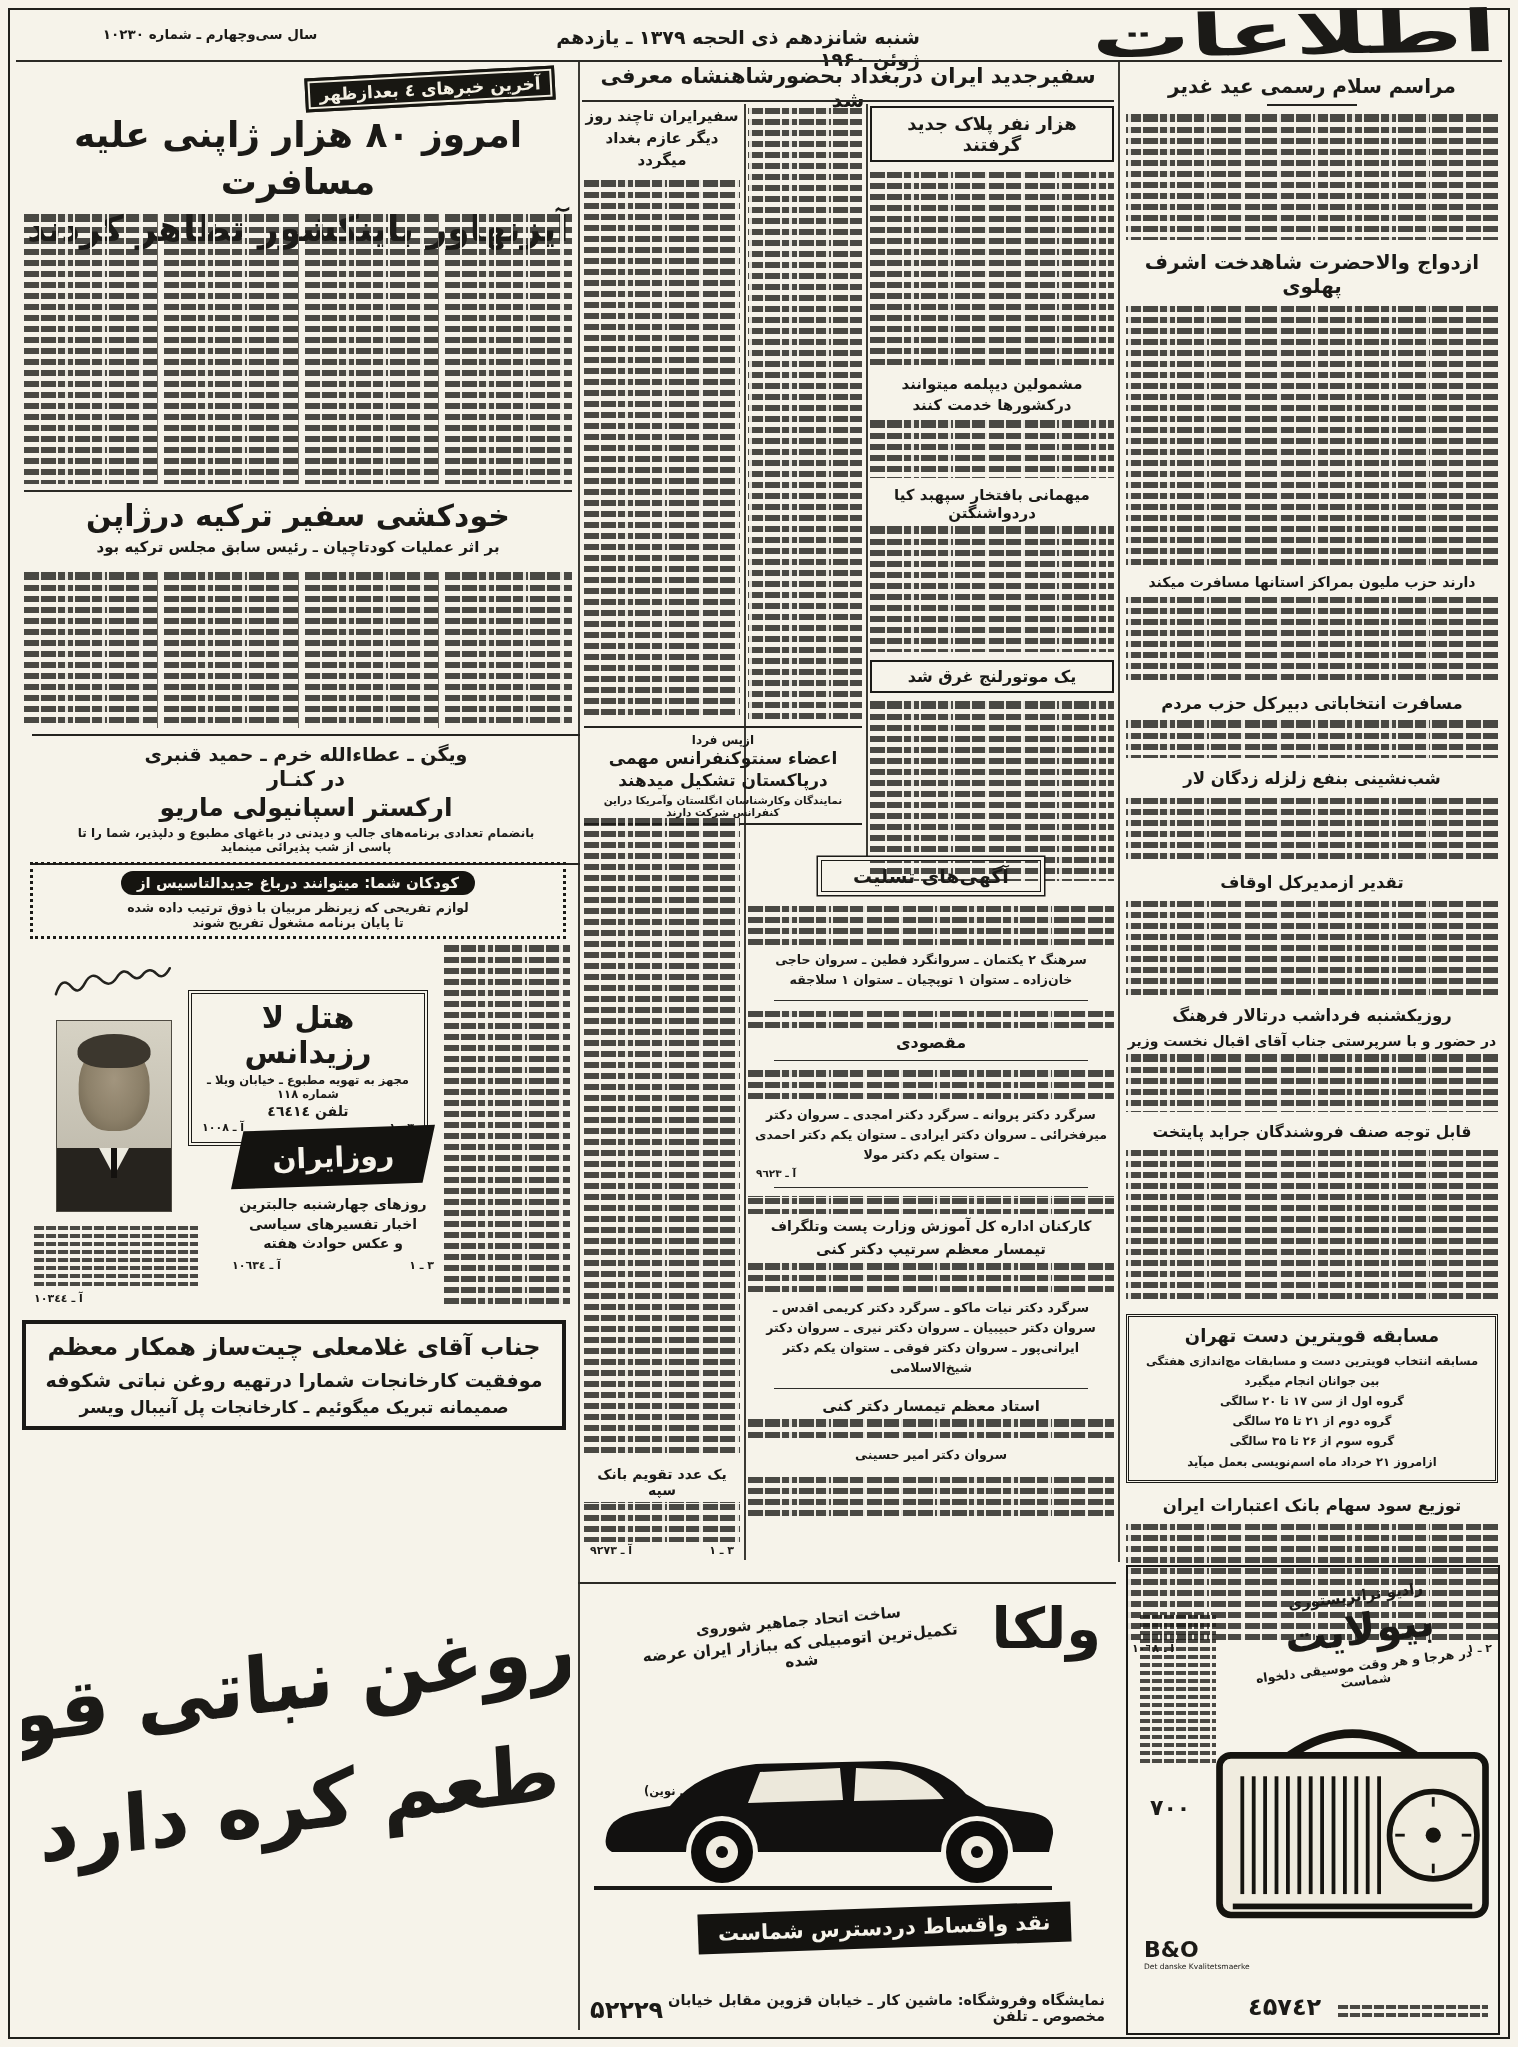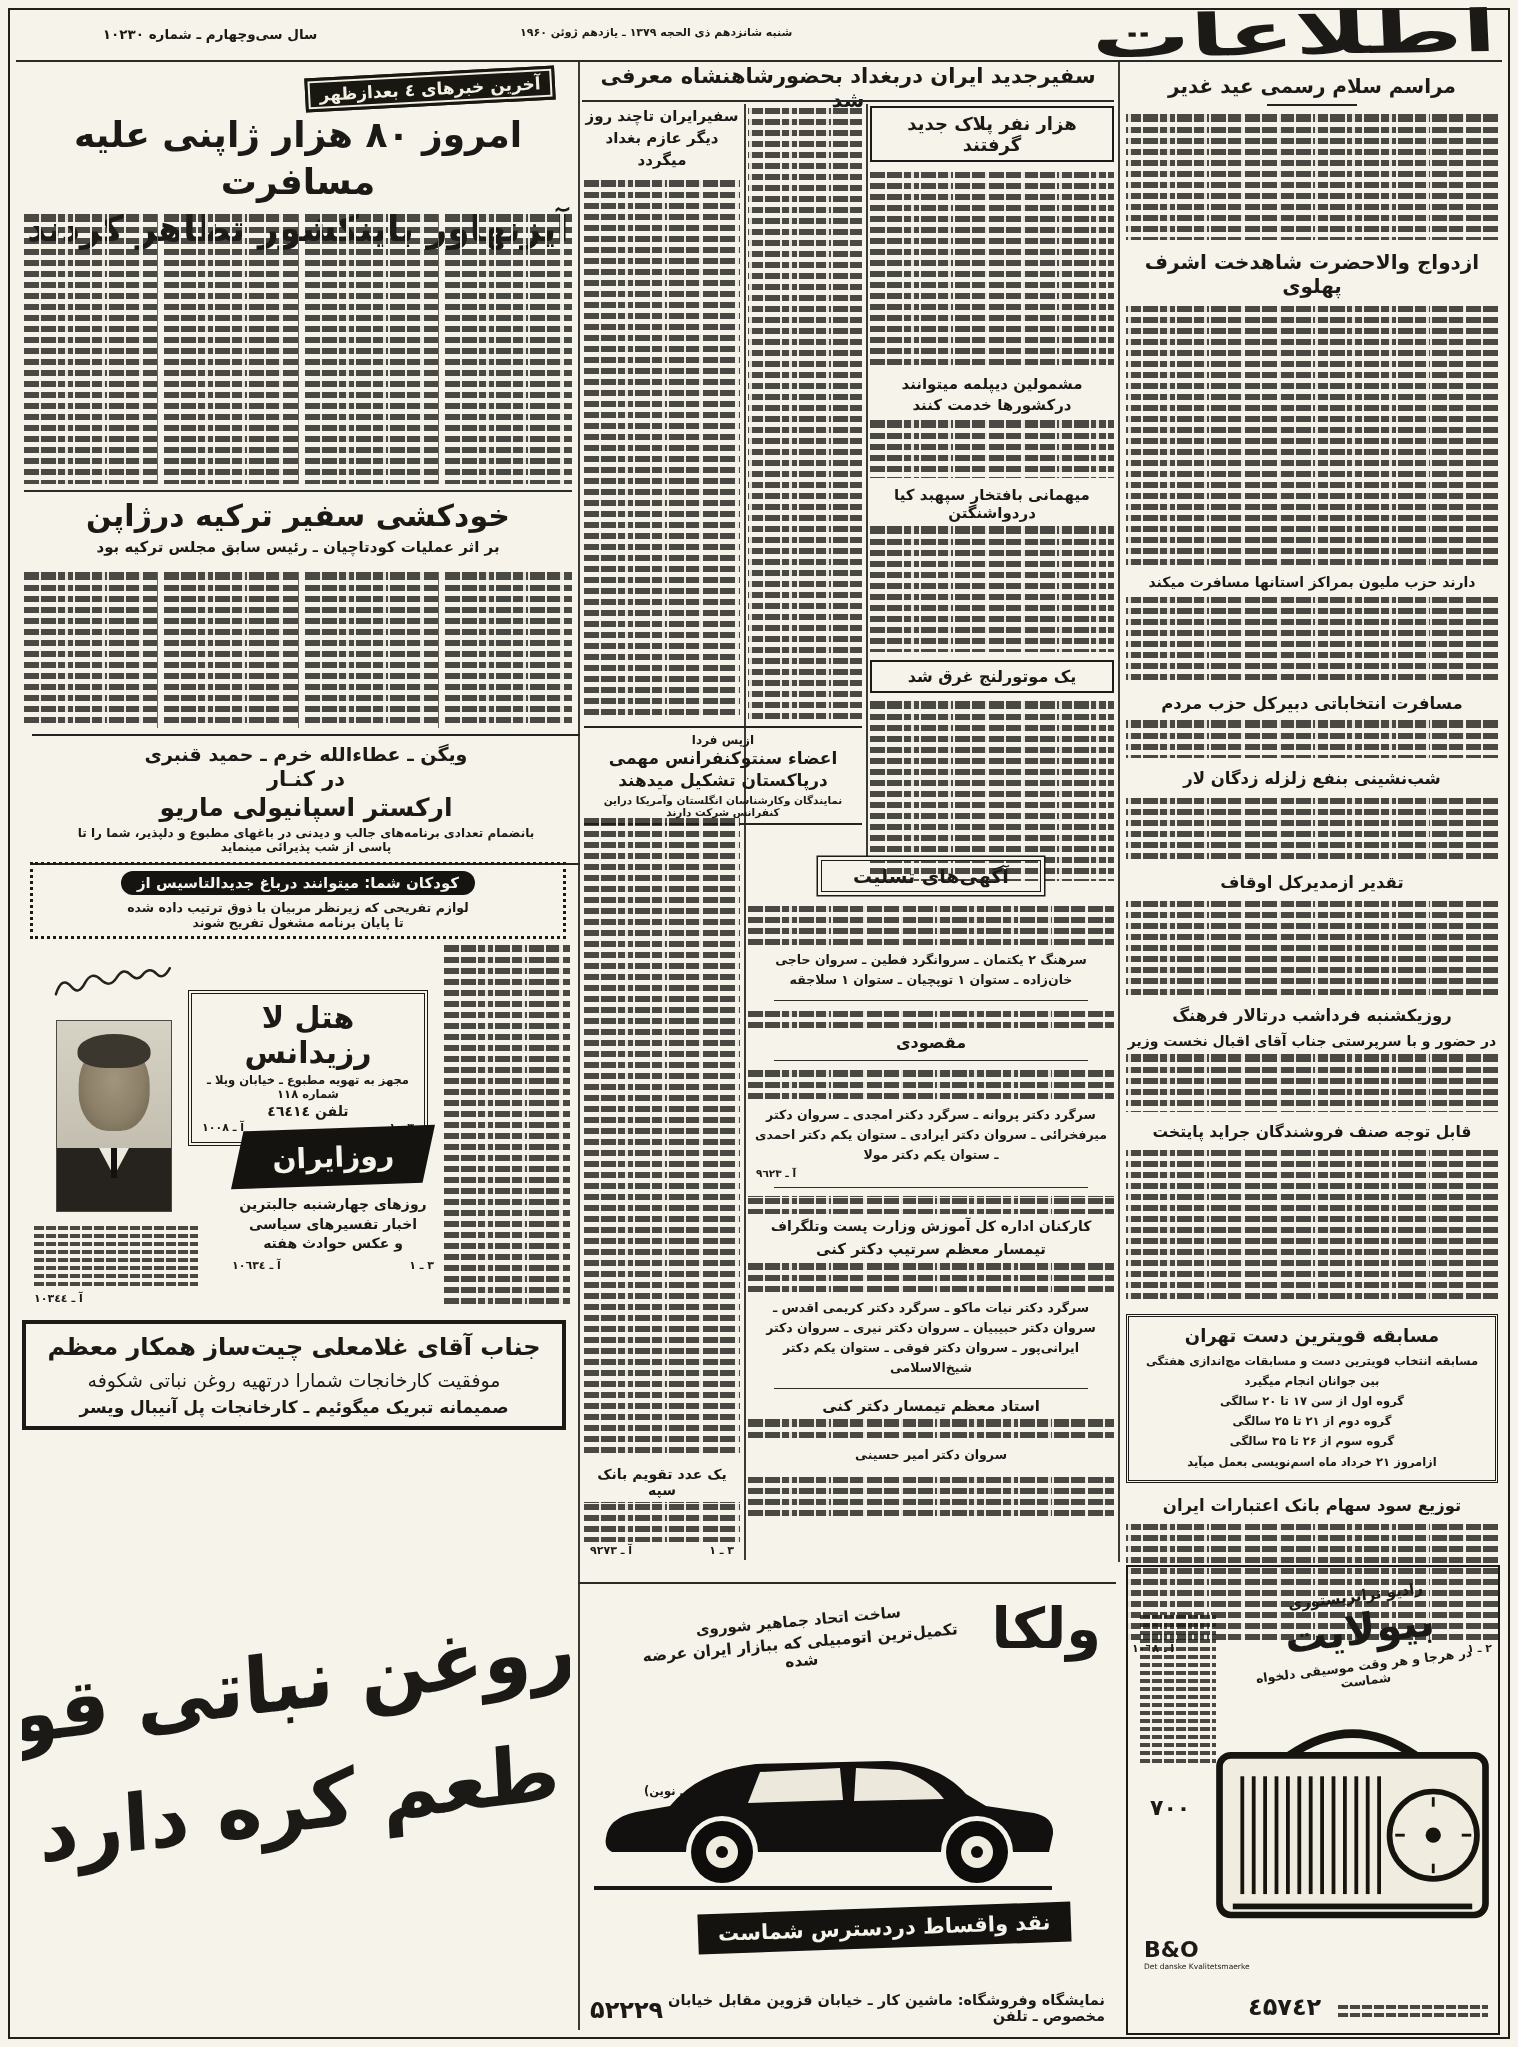--- a/index.html
+++ b/index.html
@@ -13,21 +13,21 @@
     repeating-linear-gradient(90deg, rgba(246,243,234,0) 0 15px, rgba(246,243,234,.95) 15px 17px),
     repeating-linear-gradient(90deg, rgba(246,243,234,0) 0 34px, rgba(246,243,234,.9) 34px 37px),
     repeating-linear-gradient(180deg, rgba(30,29,25,.8) 0 6px, rgba(30,29,25,0) 6px 11px);
     background-position:0 2px,7px 0,0 2px}
   .fill-sm{background-image:
     repeating-linear-gradient(90deg, rgba(246,243,234,0) 0 10px, rgba(246,243,234,.95) 10px 12px),
     repeating-linear-gradient(180deg, rgba(30,29,25,.8) 0 4px, rgba(30,29,25,0) 4px 8px)}
   .vr{position:absolute;width:1.5px;background:#3b3a34}
   .hrl{position:absolute;height:2px;background:#2b2a26}
   .masthead{right:22px;top:0;font-size:58px;font-weight:900;line-height:1.1;letter-spacing:-2px;transform:scaleX(1.7) rotate(-1.5deg);transform-origin:100% 50%;white-space:nowrap}
-  .dateline{left:520px;top:26px;width:400px;text-align:left;font-size:11px;font-weight:700}
+  .dateline{left:520px;top:26px;width:400px;text-align:right;font-size:19px;font-weight:700}
   .issueline{left:60px;top:26px;width:300px;text-align:center;font-size:13.5px;font-weight:700}
   .t-lg{font-size:20px;font-weight:900;text-align:center;margin:10px 0 6px}
   .t-md{font-size:16.5px;font-weight:900;text-align:center;margin:10px 0 6px;line-height:1.3}
   .t-sm{font-size:14px;font-weight:800;text-align:center;margin:8px 0 5px}
   .mini-rule{width:90px;border-top:2.5px solid #24231f;margin:3px auto 8px}
   .boxed{border:2.5px solid #1b1a17;padding:5px 6px;text-align:center;font-weight:900}
   .contest{border:3px double #1b1a17;padding:8px 10px;margin-top:14px;text-align:center}
   .contest .cl{font-size:11.5px;font-weight:700;line-height:1.75}
   .codes{display:flex;justify-content:space-between;font-size:11px;font-weight:800;padding:2px 6px}
   .cols4{display:flex}
@@ -314,21 +314,21 @@
         <span>۳ ـ ۱</span>
         <span>آ ـ ۱۰٦۳٤</span>
       </div>
     </div>
 
     <div class="abs fill" style="left:424px;top:2px;width:126px;height:364px"></div>
   </div>
 
   <div class="abs c" style="left:22px;top:1320px;width:544px;border:4px solid #1b1a17;padding:9px 6px">
     <div style="font-size:24px;font-weight:900">جناب آقای غلامعلی چیت‌ساز همکار معظم</div>
-    <div style="font-size:19px;font-weight:400;margin-top:8px">موفقیت کارخانجات شمارا درتهیه روغن نباتی شکوفه</div>
+    <div style="font-size:19px;font-weight:700;margin-top:8px">موفقیت کارخانجات شمارا درتهیه روغن نباتی شکوفه</div>
     <div style="font-size:17px;font-weight:800;margin-top:6px">صمیمانه تبریک میگوئیم ـ کارخانجات پل آنیبال ویسر</div>
   </div>
 
   <div class="abs" style="left:22px;top:1454px;width:548px;height:578px;overflow:hidden">
     <div class="oil-inner">
       <div>روغن نباتی قو</div>
       <div>طعم کره دارد</div>
     </div>
   </div>
 

